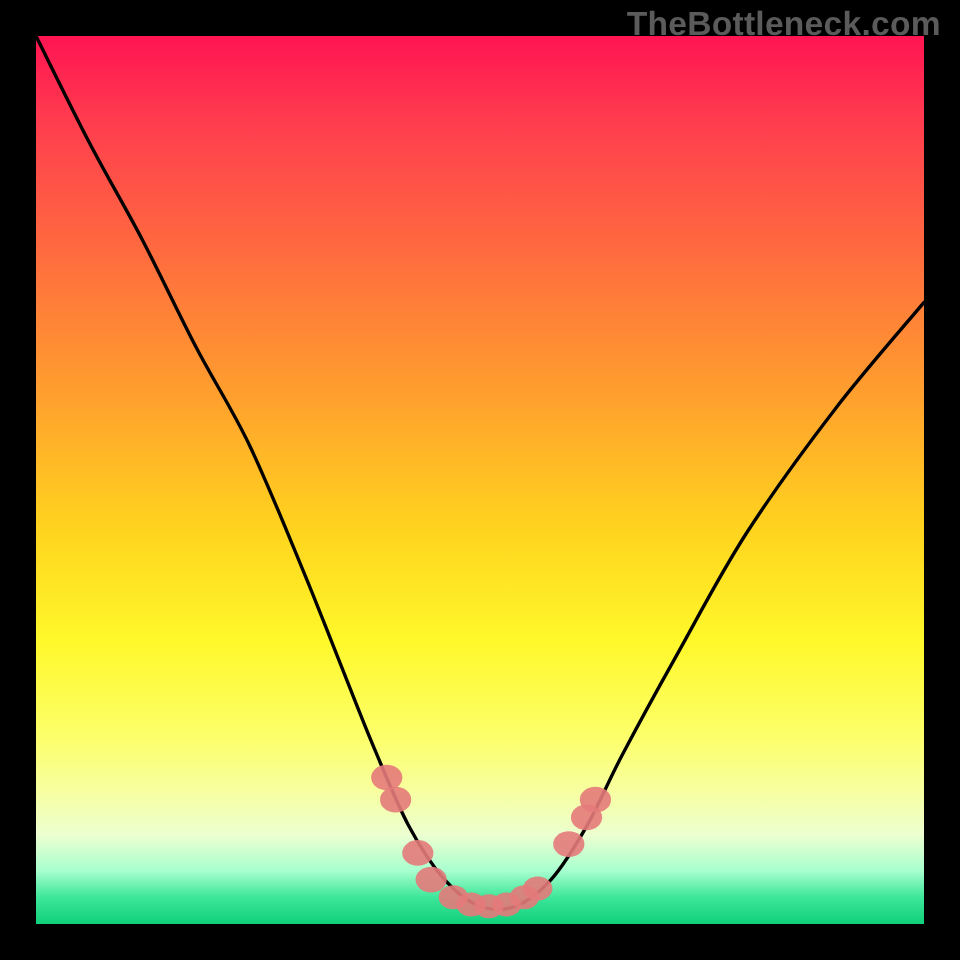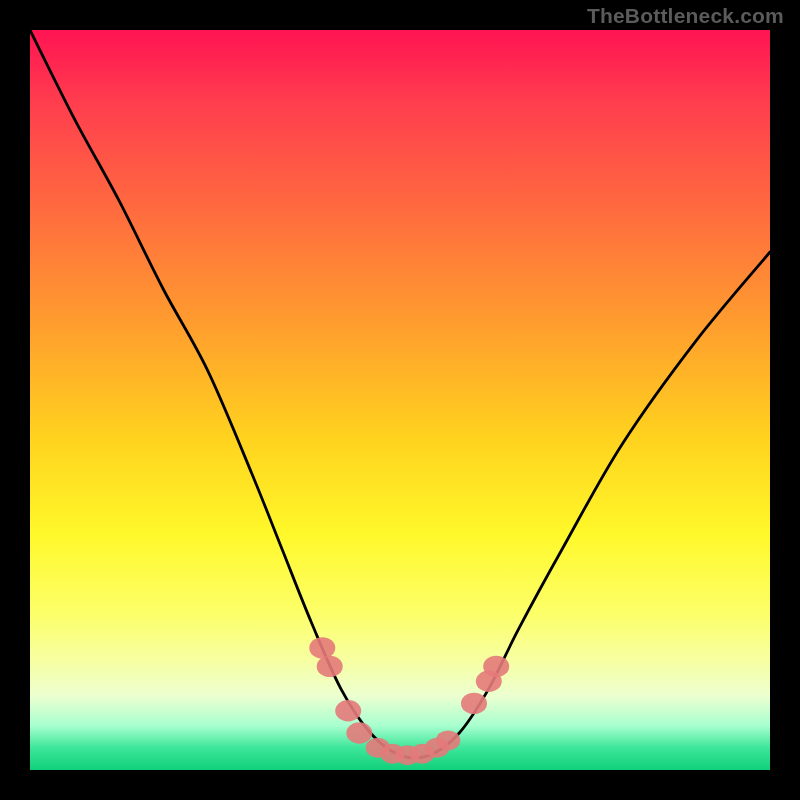--- a/index.html
+++ b/index.html
@@ -66,21 +66,21 @@
   .beads {
     fill: #e47a7a;
     fill-opacity: 0.9;
   }
 </style>
 </head>
 <body>
 
 <div class="frame">
 
-  <div class="watermark" style="font-size:21px;">TheBottleneck.com</div>
+  <div class="watermark" style="font-size:28px;">TheBottleneck.com</div>
 
   <div class="plot-area">
     <svg class="curve" viewBox="0 0 740 740">
       <path id="curve-path" class="curve-line" d="M 0.0 0.0 C 7.4 14.8, 29.6 60.4, 44.4 88.8 C 59.2 117.2, 74.0 141.8, 88.8 170.2 C 103.6 198.6, 118.4 230.6, 133.2 259.0 C 148.0 287.4, 162.8 309.6, 177.6 340.4 C 192.4 371.2, 209.7 414.4, 222.0 444.0 C 234.3 473.6, 241.7 493.3, 251.6 518.0 C 261.5 542.7, 271.3 568.6, 281.2 592.0 C 291.1 615.4, 300.9 640.1, 310.8 658.6 C 320.7 677.1, 330.5 691.9, 340.4 703.0 C 350.3 714.1, 360.1 721.5, 370.0 725.2 C 379.9 728.9, 389.7 728.9, 399.6 725.2 C 409.5 721.5, 419.3 714.1, 429.2 703.0 C 439.1 691.9, 448.9 675.9, 458.8 658.6 C 468.7 641.3, 476.1 622.8, 488.4 599.4 C 500.7 576.0, 515.5 548.8, 532.8 518.0 C 550.1 487.2, 569.8 448.9, 592.0 414.4 C 614.2 379.9, 641.3 342.9, 666.0 310.8 C 690.7 278.7, 727.7 236.8, 740.0 222.0"></path>
       <g id="beads" class="beads">
           <ellipse cx="292.3" cy="617.9" rx="13.0" ry="10.7"></ellipse>
           <ellipse cx="299.7" cy="636.4" rx="13.0" ry="10.7"></ellipse>
           <ellipse cx="318.2" cy="680.8" rx="13.0" ry="10.7"></ellipse>
           <ellipse cx="329.3" cy="703.0" rx="13.0" ry="10.7"></ellipse>
           <ellipse cx="347.8" cy="717.8" rx="12.2" ry="10.0"></ellipse>

